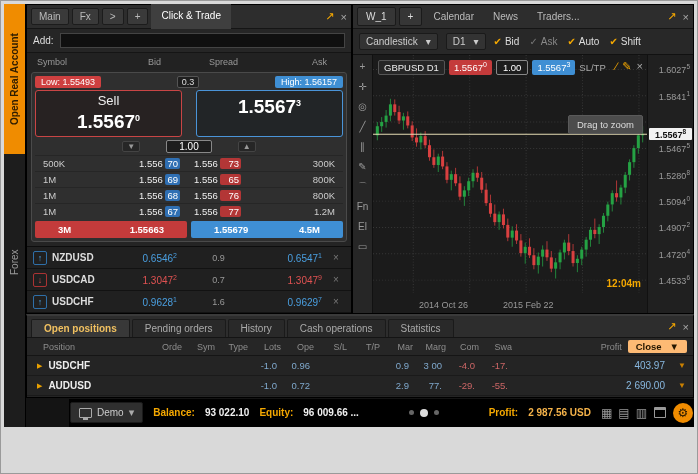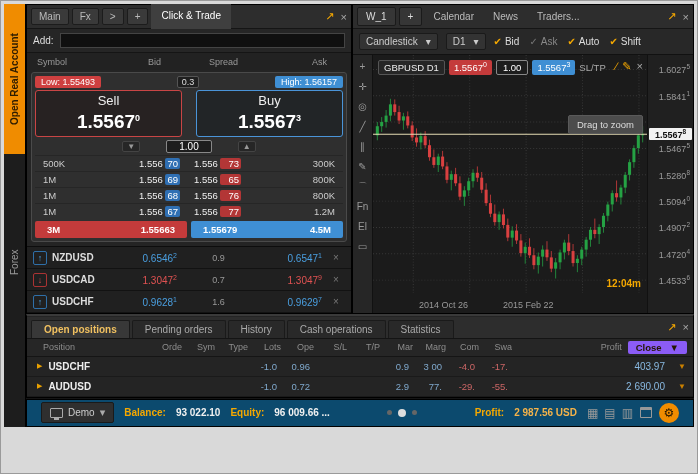--- a/index.html
+++ b/index.html
@@ -59,21 +59,21 @@
   .dom-row { display:flex; align-items:center; height:16px; font-size:9.5px; border-top:1px solid #262626; cursor:pointer; }
   .dom-size { width:46px; color:#ccc; padding-left:8px; }
   .dom-size.right { text-align:right; padding-right:8px; padding-left:0; }
   .dom-price { flex:1; color:#eee; text-align:right; padding-right:4px; }
   .dom-price.askp { text-align:left; padding-left:10px; }
   .chip { padding:0 2px; border-radius:2px; color:#fff; }
   .chip.blue { background:#2f6fb3; }
   .chip.red { background:#b33636;padding-left:8px; }
   .dom-best { display:flex; gap:4px; height:17px; margin-top:2px; }
   .best { flex:1; display:flex; align-items:center; justify-content:space-between; font-size:9.5px; font-weight:bold;
-    color:#fff; border-radius:2px; padding:0 12px; cursor:pointer; }
+    color:#fff; border-radius:2px; padding:0 23px; cursor:pointer; }
   .best.red { background:#c43b3b; }
   .best.blue { background:#3f8fd4; }
 
   .watchlist { margin-top:2px; border-top:1px solid #0d0d0d; }
   .wl-row { display:flex; align-items:center; height:22px; border-bottom:1px solid #121212; background:#202020; padding:0 6px; gap:5px; cursor:pointer;}
   .wl-arrow { width:14px; height:14px; border-radius:2px; font-size:9px; display:flex; align-items:center; justify-content:center; border:1px solid; }
   .wl-arrow.up { color:#4a9fe0; border-color:#2f6fa8; }
   .wl-arrow.down { color:#e05252; border-color:#a33; }
   .wl-sym { width:58px; color:#ddd; font-weight:bold; font-size:10px; }
   .wl-bid, .wl-ask { width:62px; font-size:10px; text-align:right; }
@@ -114,41 +114,41 @@
   .time-label.t1 { left:46px; } .time-label.t2 { left:130px; }
   .axis { width:46px; background:#202020; border-left:1px solid #111; position:relative; padding-bottom:20px; }
   .axis-inner { position:relative; height:100%; }
   .axis-label { position:absolute; right:3px; transform:translateY(-50%); color:#9a9a9a; font-size:9px; }
   .axis-label sup { font-size:6.5px; }
   .axis-current { position:absolute; left:1px; right:1px; transform:translateY(-50%); background:#f2f2f2; color:#111;
     font-size:9px; font-weight:bold; text-align:center; border-radius:1px; z-index:4; }
   .axis-current sup { font-size:6.5px; }
 
   
-  .positions { height:100px; background:#242424; border:1px solid #000; border-top:2px solid #3a3a3a; display:flex; flex-direction:column;justify-content:flex-end; }
+  .positions { height:100px; background:#242424; border:1px solid #000; border-top:2px solid #3a3a3a; display:flex; flex-direction:column; }
   .pos-tabs { height:22px; background:#2d2d2d; display:flex; align-items:end; gap:2px; padding:0 4px; border-bottom:1px solid #141414; }
   .pos-tab { font-size:10px; color:#aaa; padding:3px 12px; background:#292929; border:1px solid #1a1a1a; border-bottom:none; cursor:pointer; border-radius:2px 2px 0 0; }
   .pos-tab.active { color:#f0c060; background:#383838; font-weight:bold; }
   .pos-head { height:18px; display:flex; align-items:center; font-size:9px; color:#8d8d8d; padding:0 4px; background:#262626; border-bottom:1px solid #151515; }
   .ph-pos { width:118px; padding-left:12px; }
   .ph { width:33px; text-align:right; overflow:hidden; white-space:nowrap; }
   .ph-profit { flex:1; text-align:right; padding-right:6px; }
-  .close-btn { background:#8b5cf6; color:#241600; font-size:9.5px; font-weight:bold; border-radius:2px;
+  .close-btn { background:#fdba74; color:#241600; font-size:9.5px; font-weight:bold; border-radius:2px;
     padding:1px 8px; display:flex; gap:8px; align-items:center; cursor:pointer; margin-right:2px; }
   .pos-row { height:20px; display:flex; align-items:center; font-size:9.5px; border-bottom:1px solid #1a1a1a; cursor:pointer; }
   .pr-sym { width:118px; display:flex; align-items:center; gap:6px; padding-left:10px; color:#eee; font-weight:bold; font-size:10px; }
   .pr-exp { color:#e8a000; font-size:7px; }
   .pv { width:33px; text-align:right; color:#7fa8cc; overflow:hidden; white-space:nowrap; }
   .pv.neg { color:#cc6666; }
   .pv.blank { color:transparent; }
   .pr-profit { flex:1; text-align:right; color:#88b8e0; font-size:10px; padding-right:6px; }
   .pr-chev { width:22px; text-align:center; color:#c87f00; font-size:8px; }
 
   
-  .statusbar { height:34px; margin-top:1px; background:#0c4a6e; border:1px solid #000; display:flex; align-items:center; padding:0 14px; gap:10px; }
+  .statusbar { height:34px; margin-top:1px; background:#000000; border:1px solid #000; display:flex; align-items:center; padding:0 0; gap:10px;margin-left:43px; }
   .acct { display:flex; align-items:center; gap:5px; background:#2f2f2f; border:1px solid #1a1a1a; padding:3px 8px; border-radius:2px; cursor:pointer; }
   .monitor { width:13px; height:10px; border:1px solid #aaa; border-radius:1px; position:relative; }
   .monitor:after { content:""; position:absolute; left:3px; right:3px; bottom:-3px; height:2px; background:#aaa; }
   .acct-label { color:#ccc; font-size:10px; }
   .sb-label { color:#f5a800; font-size:10px; font-weight:bold; }
   .sb-value { color:#f0f0f0; font-size:10px; font-weight:bold; }
   .pager { display:flex; gap:6px; align-items:center; margin:0 auto; }
   .dot { width:5px; height:5px; border-radius:50%; background:#666; cursor:pointer; }
   .dot.big { width:8px; height:8px; background:#ddd; }
   .sb-profit-value { color:#f5b34a; font-size:10px; font-weight:bold; }
@@ -212,21 +212,20 @@
             <span class="pill red">Low: 1.55493</span>
             <span class="spread-box">0.3</span>
             <span class="pill blue">High: 1.56157</span>
           </div>
           <div class="w-boxes">
             <div class="t-box sell">
               <div class="tb-label">Sell</div>
               <div class="tb-price"><span>1.5567</span><sup>0</sup></div>
             </div>
             <div class="t-box buy">
-              <div class="tb-label">Buy</div>
               <div class="tb-price"><span>1.5567</span><sup>3</sup></div>
             </div>
           </div>
           <div class="w-vol">
             <span class="vol-btn">▼</span>
             <span class="vol-value">1.00</span>
             <span class="vol-btn">▲</span>
           </div>
           <div>
 

